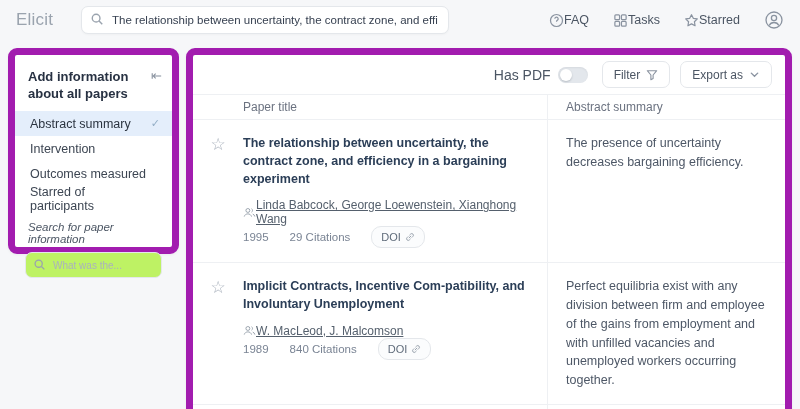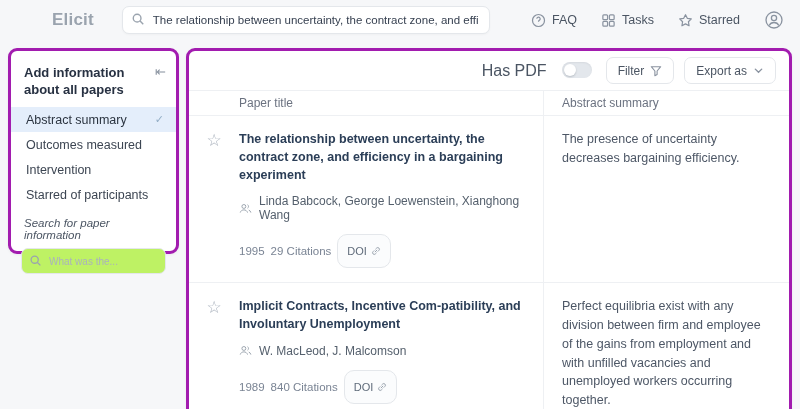--- a/index.html
+++ b/index.html
@@ -1,33 +1,33 @@
 <!DOCTYPE html>
 <html><head>
 <meta charset="utf-8">
 <style>
   * { margin:0; padding:0; box-sizing:border-box; }
   html,body { width:800px; height:409px; overflow:hidden;
     font-family:"Liberation Sans", sans-serif; background:#f6f7f9; color:#374151; }
 
   
   .header { height:40px; display:flex; align-items:center; padding:0 16px; }
-  .logo { font-size:17px; font-weight:700; color:#9aa3ae; letter-spacing:.2px; margin-right:28px;margin-left:36px; }
+  .logo { font-size:17px; font-weight:400; color:#9aa3ae; letter-spacing:.2px; margin-right:28px; }
   .hsearch { position:relative; width:368px; }
   .hsearch input { width:100%; height:28px; border:1px solid #e4e7eb; border-radius:7px;
     background:#fff; padding:0 10px 0 30px; font-size:11.5px; color:#374151;
     font-family:"Liberation Sans", sans-serif; outline:none; box-shadow:0 1px 2px rgba(16,24,40,.03); }
   .mag { position:absolute; left:9px; top:6px; width:14px; height:14px; color:#9aa3ae; }
   .hnav { margin-left:auto; display:flex; align-items:center; gap:24px; }
-  .hnav-item { display:flex; align-items:center; gap:6px; font-size:12.5px; color:#4b5563; cursor:pointer; }
+  .hnav-item { display:flex; align-items:center; font-size:12.5px; color:#4b5563; cursor:pointer; }
   .hicon { width:15px; height:15px; color:#8a93a0; display:inline-flex; }
   .avatar-btn { width:20px; height:20px; color:#8a93a0; }
 
   
-  .card { position:absolute; background:#fff; border:3px solid #a21caf; border-radius:9px;
+  .card { position:absolute; background:#fff; border:7px solid #a21caf; border-radius:9px;
     box-shadow:0 1px 3px rgba(16,24,40,.05); }
 
   
   .sidebar { left:8px; top:48px; width:171px; height:206px; padding:13px 0 0 0; }
   .side-head { display:flex; padding:0 10px 0 13px; }
   .side-title { font-size:13px; font-weight:700; color:#273142; line-height:1.32; width:124px; }
   .collapse { margin-left:auto; color:#8a93a0; font-size:13px; line-height:1; cursor:pointer; padding-top:1px; }
   .side-items { margin-top:9px; }
   .side-item { display:flex; align-items:center; height:25px; padding:0 12px 0 15px;
     font-size:12.5px; color:#3c4552; cursor:pointer; }
@@ -39,21 +39,21 @@
   .ssearch input { width:100%; height:26px; border:1px solid #e4e7eb; border-radius:7px; background:#bef264;
     padding:0 8px 0 27px; font-size:10px; color:#374151; outline:none;
     font-family:"Liberation Sans", sans-serif; }
   .ssearch input::placeholder { color:#aab2bd; }
   .ssearch .mag { left:8px; top:6px; width:13px; height:13px; }
 
   
   .main { left:186px; top:48px; width:606px; height:380px; border-radius:9px; overflow:hidden; }
   .toolbar { height:40px; display:flex; align-items:center; justify-content:flex-end;
     gap:10px; padding:0 13px; border-bottom:1px solid #eef0f3; }
-  .haspdf { display:flex; align-items:flex-start; gap:15px; font-size:16px; color:#4b5563; margin-right:4px; }
+  .haspdf { display:flex; align-items:flex-end; gap:7px; font-size:14px; color:#4b5563; margin-right:4px; }
   .toggle { width:30px; height:16px; border-radius:9px; background:#e3e7ec; position:relative; cursor:pointer;
     box-shadow:inset 0 1px 2px rgba(16,24,40,.06); }
   .toggle .knob { position:absolute; left:2px; top:2px; width:12px; height:12px; border-radius:50%;
     background:#fff; box-shadow:0 1px 2px rgba(16,24,40,.2); }
   .tbtn { display:inline-flex; align-items:center; gap:6px; height:27px; padding:0 11px;
     background:#fff; border:1px solid #e4e7eb; border-radius:7px; font-size:12px; color:#4b5563;
     cursor:pointer; font-family:"Liberation Sans", sans-serif; }
   .tbtn .bicon { color:#8a93a0; display:inline-flex; }
   .sort-glyph { font-size:11px; color:#8a93a0; letter-spacing:-2px; }
 
@@ -62,25 +62,25 @@
   .thead > div { display:flex; align-items:center; }
   .th-title { padding-left:50px; }
   .th-abstract { padding-left:18px; border-left:1px solid #eef0f3; }
   .tbody { }
   .trow { display:grid; grid-template-columns:354px 1fr; border-top:1px solid #eef0f3; }
   .cell-title { padding:15px 16px 14px 0; display:flex; }
   .star-col { width:50px; flex:none; display:flex; justify-content:center; padding-top:1px; }
   .row-star { color:#aab2bd; font-size:17px; line-height:1; cursor:pointer; }
   .pt-body { flex:1; }
   .p-title { font-size:12.5px; font-weight:700; color:#2b3e57; line-height:1.42; cursor:pointer; }
-  .p-authors { display:flex; align-items:center; gap:7px; margin-top:10px; font-size:12px; color:#55606d; }
+  .p-authors { display:flex; align-items:center; margin-top:10px; font-size:12px; color:#55606d;text-decoration:underline; }
   .p-authors .aicon { color:#9aa3ae; display:inline-flex; }
-  .p-meta { display:flex; align-items:center; gap:6px; margin-top:12px; font-size:11.5px; color:#7a8494; }
+  .p-meta { display:flex; align-items:center; gap:21px; font-size:11.5px; color:#7a8494; }
   .doi-badge { display:inline-flex; align-items:center; gap:4px; border:1px solid #e4e7eb; background:#fbfcfd;
-    border-radius:10px; padding:10px 9px; font-size:11px; color:#5f6b7a; cursor:pointer; }
+    border-radius:10px; padding:4px 9px; font-size:11px; color:#5f6b7a; cursor:pointer; }
   .doi-badge .licon { color:#9aa3ae; display:inline-flex; }
   .cell-abstract { border-left:1px solid #eef0f3; padding:14px 20px 14px 18px;
     font-size:12.5px; color:#4d5766; line-height:1.5; }
 </style>
 </head>
 <body>
 
 <div class="header">
   <div class="logo">Elicit</div>
   <div class="hsearch">
@@ -137,26 +137,26 @@
     <div class="side-title">Add information about all papers</div>
     <div class="collapse">⇤</div>
   </div>
   <div class="side-items">
   <div class="side-item selected">
     <span>Abstract summary</span>
     <span class="check">✓</span>
   </div>
 
   <div class="side-item">
+    <span>Intervention</span>
+    <span class="check">✓</span>
+  </div>
+
+  <div class="side-item">
     <span>Outcomes measured</span>
-    <span class="check">✓</span>
-  </div>
-
-  <div class="side-item">
-    <span>Intervention</span>
     <span class="check">✓</span>
   </div>
 
   <div class="side-item">
     <span>Starred of participants</span>
     <span class="check">✓</span>
   </div>
 </div>
   <div class="side-search-label">Search for paper information</div>
   <div class="ssearch">

